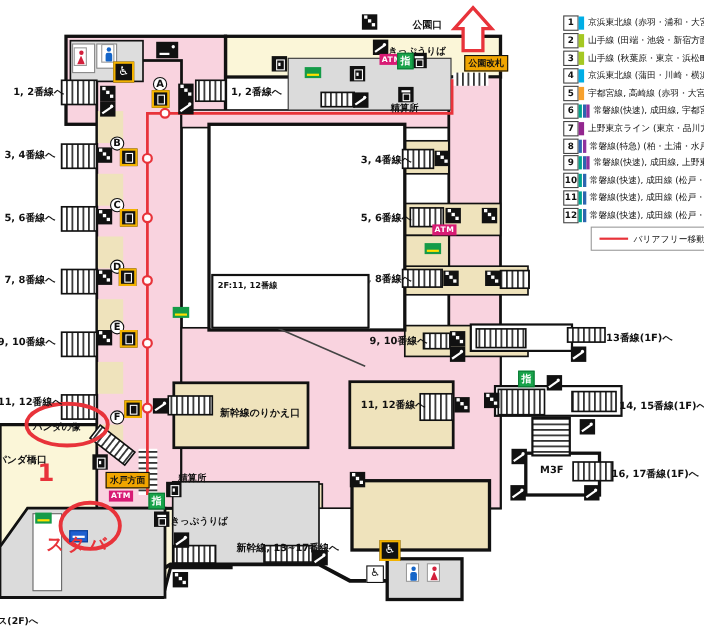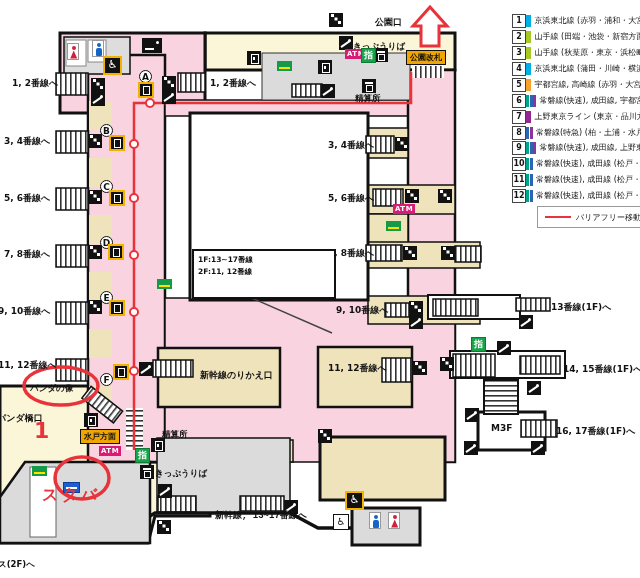--- a/index.html
+++ b/index.html
@@ -4,21 +4,21 @@
 <style>
   html,body{margin:0;padding:0;}
   body{width:640px;height:578px;position:relative;overflow:hidden;background:#fff;
        font-family:"DejaVu Sans","Liberation Sans",sans-serif;}
   #map-base{position:absolute;left:0;top:0;}
   #icons,#labels{position:absolute;left:0;top:0;width:640px;height:578px;pointer-events:none;}
   
   .lb{position:absolute;white-space:nowrap;color:#111;font-weight:bold;}
   .plat{font-size:9px;}
   .small{font-size:8.5px;}
-  .gate{background:#F0A500;border:1.5px solid #111;font-size:8px;padding:1px 3px;}
+  .gate{background:#F0A500;border:1.5px solid #111;font-size:8px;padding:1px 3px;margin-left:16px;}
   .atm{background:#D81B74;color:#fff;font-size:7px;padding:1px 2px;letter-spacing:.5px;}
   .shitei{background:#18A34A;color:#fff;font-size:9px;padding:0 2px;border:1px solid #0d7a36;}
   .rednum{color:#E8333A;font-size:22px;}
   .redtext{color:#E8333A;font-size:16px;letter-spacing:3px;}
   
   #callout{position:absolute;left:192px;top:249px;width:132px;height:40px;background:#fff;
            border:2px solid #111;font-size:7.5px;font-weight:bold;color:#111;
            padding:3px 4px;line-height:1.6;white-space:nowrap;overflow:hidden;}
   
   #legend{position:absolute;left:510px;top:0;width:130px;height:205px;overflow:hidden;}
@@ -254,40 +254,39 @@
     <div class="lb plat" style="left: 328px; top: 362px;">11, 12番線へ</div>
     <div class="lb plat" style="left: 551px; top: 301px;">13番線(1F)へ</div>
     <div class="lb plat" style="left: 563px; top: 363px;">14, 15番線(1F)へ</div>
     <div class="lb plat" style="left: 556px; top: 425px;">16, 17番線(1F)へ</div>
     <div class="lb plat" style="left: 375px; top: 16px;">公園口</div>
     <div class="lb small" style="left: 353px; top: 41px;">きっぷうりば</div>
     <div class="lb small" style="left: 355px; top: 93px;">精算所</div>
     <div class="lb plat" style="left: 200px; top: 369px;">新幹線のりかえ口</div>
     <div class="lb small" style="left: 162px; top: 429px;">精算所</div>
     <div class="lb small" style="left: 155px; top: 468px;">きっぷうりば</div>
-    <div class="lb plat" style="left: 215px; top: 509px; font-family: Liberation Mono, monospace;">新幹線, 13~17番線へ</div>
+    <div class="lb plat" style="left: 215px; top: 492px;">新幹線, 13~17番線へ</div>
     <div class="lb plat" style="left: 491px; top: 423px;">M3F</div>
     <div class="lb small" style="left: 30px; top: 383px;">パンダの像</div>
     <div class="lb plat" style="left: -3px; top: 412px;">パンダ橋口</div>
     <div class="lb small" style="left: -2px; top: 559px;">ス(2F)へ</div>
     <div class="lb gate" style="left: 406px; top: 50px;">公園改札</div>
     <div class="lb gate" style="left: 80px; top: 429px;">水戸方面</div>
     <div class="lb atm" style="left: 345px; top: 49px;">ATM</div>
     <div class="lb atm" style="left: 393px; top: 204px;">ATM</div>
     <div class="lb atm" style="left: 99px; top: 446px;">ATM</div>
     <div class="lb shitei" style="left: 361px; top: 48px;">指</div>
     <div class="lb shitei" style="left: 471px; top: 337px;">指</div>
     <div class="lb shitei" style="left: 135px; top: 448px;">指</div>
     <div class="lb rednum" style="left: 34px; top: 418px;">1</div>
     <div class="lb redtext" style="left: 42px; top: 485px;">スタバ</div>
   </div>
 
 <div id="callout">
   <div id="callout-lines">
-      <div>1F:13~17番線</div>
       <div>2F:11, 12番線</div>
     </div>
 </div>
 
 <div id="legend">
     <div class="lg-row" style="top: 14px;">
       <span class="lg-num">1</span>
       <span class="lg-bar" style="background: rgb(0, 174, 230); width: 5px;"></span>
       <span class="lg-lab">京浜東北線 (赤羽・浦和・大宮方面)</span>
     </div>

